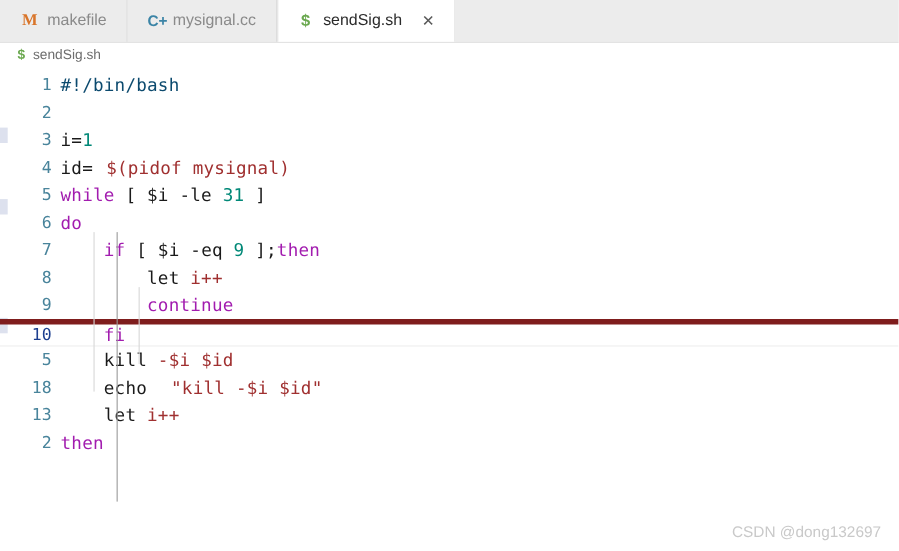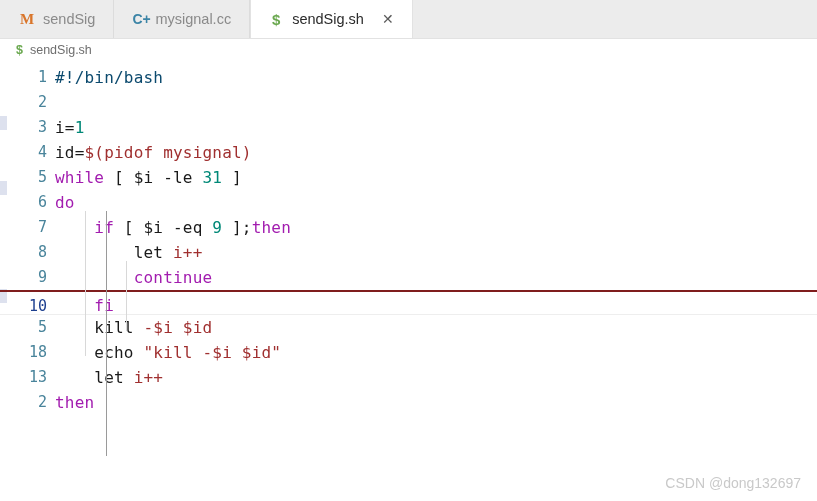--- a/index.html
+++ b/index.html
@@ -111,23 +111,22 @@
     padding-top: 4px;
   }
   .line {
     position: relative;
     height: 25px;
     display: flex;
     align-items: center;
     box-sizing: border-box;
   }
   .line.current {
-    border-top: 2px solid #7f1d1d;
+    border-top: 5px solid #7f1d1d;
     border-bottom: 1px solid #eeeeee;
-    align-items: flex-end;
   }
   .lnum {
     width: 55px;
     flex: 0 0 55px;
     text-align: right;
     padding-right: 8px;
     box-sizing: border-box;
     color: #49849b;
     font-size: 15px;
     line-height: 1;
@@ -147,21 +146,21 @@
     width: 1px;
     background: #d8d8d8;
     pointer-events: none;
   }
   .guide.active { background: #9a9a9a; }
 
   
   .kw  { color: #a21caf; }
   .num { color: #008877; }
   .cmt { color: #0c4a6e; }
-  .str { color: #a03030; }
+  .str { color: #a03030; margin-left: 12px; }
   .var { color: #a03030; }
   .pln { color: #1a1a1a; }
 
   
   .watermark {
     position: absolute;
     right: 16px;
     bottom: 10px;
     font-size: 14px;
     color: #c9c9c9;
@@ -170,21 +169,21 @@
     text-align: right;
   }
 </style>
 </head>
 <body>
 
 <div class="tabbar">
   <div id="tabs-host" style="display:flex;align-items:stretch;">
       <div class="tab first">
         <span class="tab-icon icon-makefile">M</span>
-        <span class="tab-label">sendSig</span>
+        <span class="tab-label">makefile</span>
       </div>
       <div class="tab">
         <span class="tab-icon icon-cpp">C+</span>
         <span class="tab-label">mysignal.cc</span>
       </div>
       <div class="tab active">
         <span class="tab-icon icon-sh">$</span>
         <span class="tab-label">sendSig.sh</span>
         <span class="tab-close">✕</span>
       </div>

